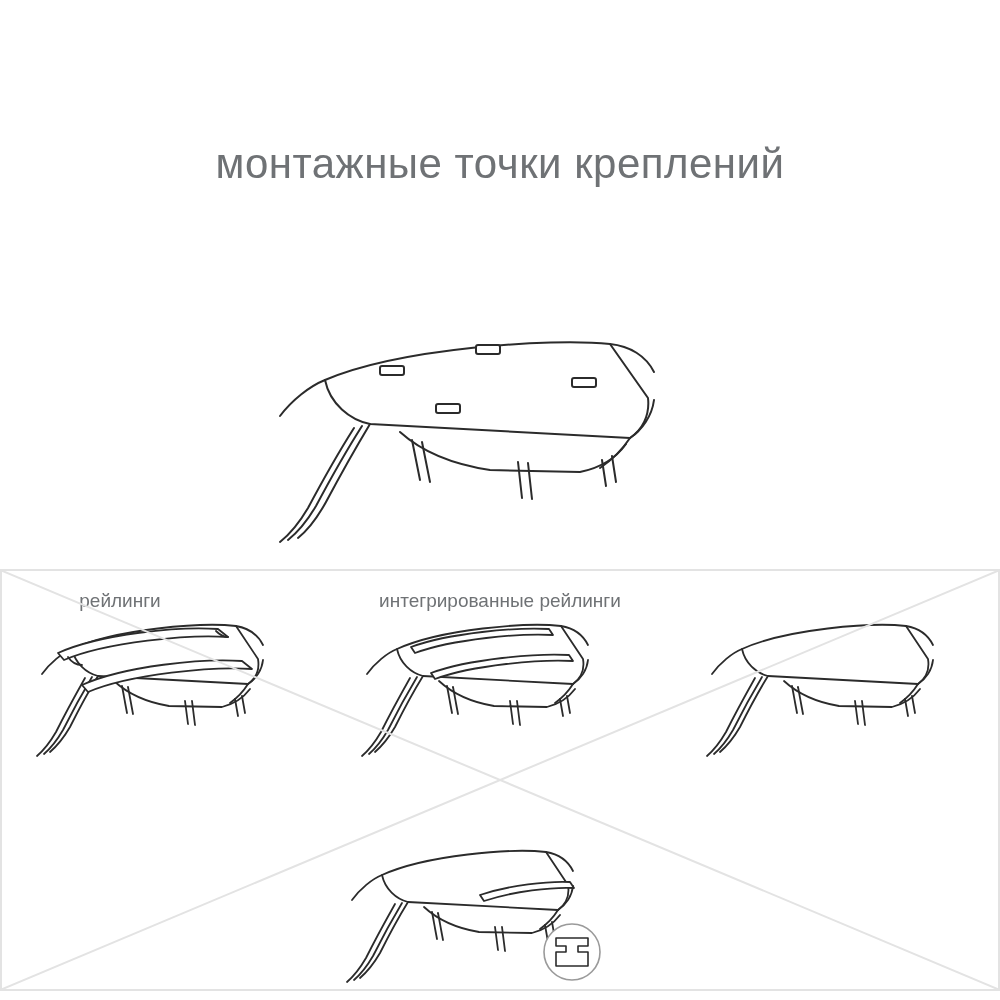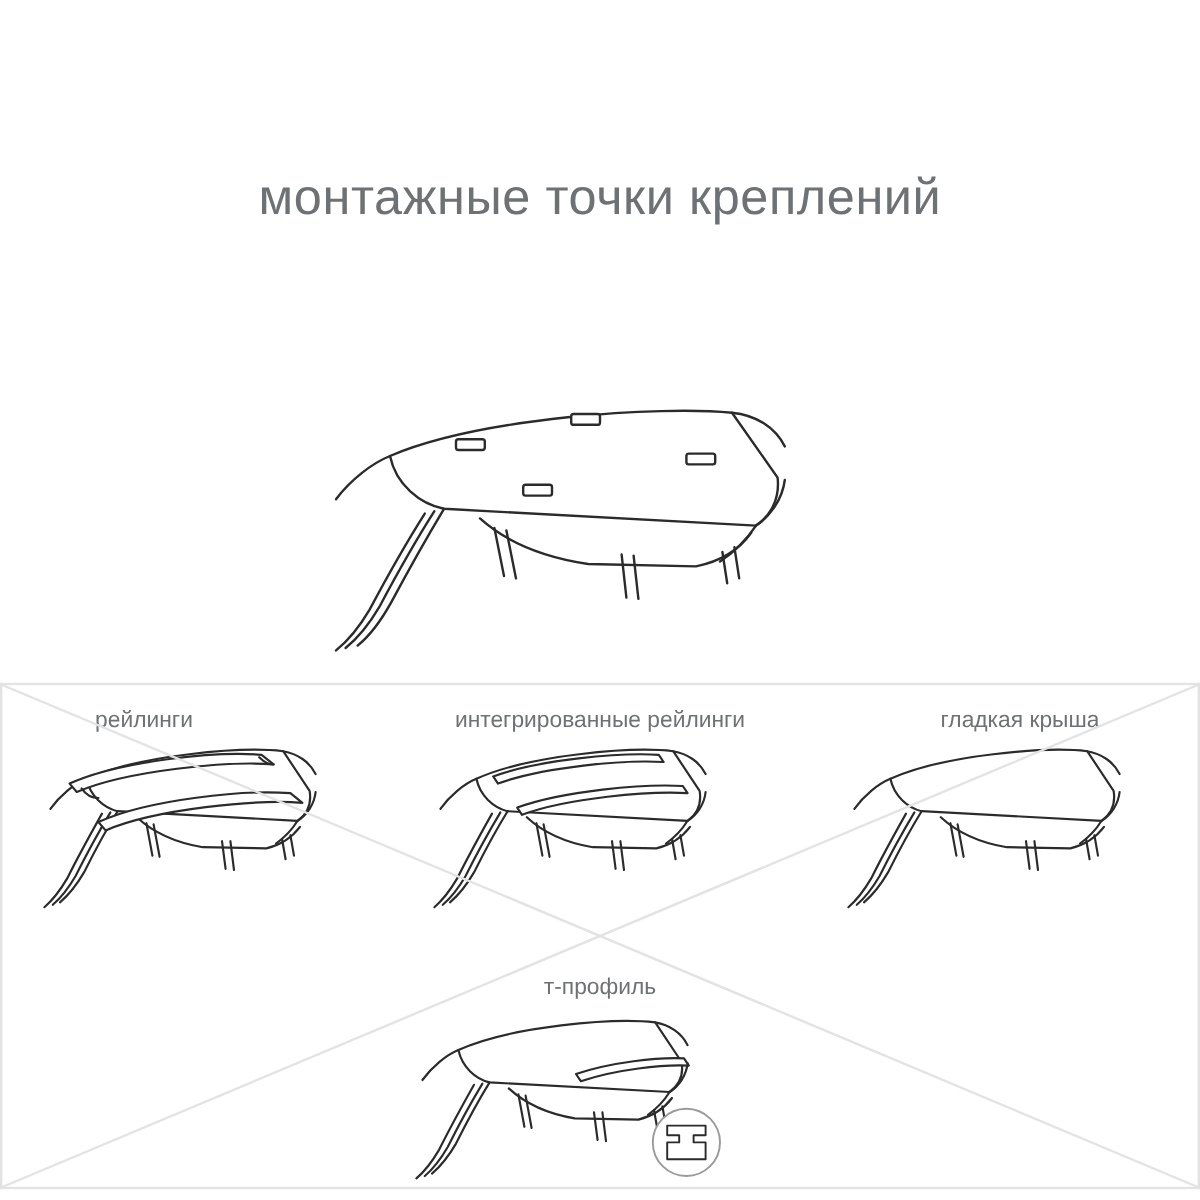--- a/index.html
+++ b/index.html
@@ -98,23 +98,21 @@
       <rect x="130" y="46" width="24" height="9" rx="2" fill="#ffffff"></rect>
       <rect x="322" y="58" width="24" height="9" rx="2" fill="#ffffff"></rect>
       <rect x="186" y="84" width="24" height="9" rx="2" fill="#ffffff"></rect>
     </svg>
   </div>
 
   <div class="label lbl-integrated">интегрированные рейлинги</div>
 
   <div class="label lbl-rails">рейлинги</div>
 
-  <div class="label lbl-smooth">гладкая крыша</div>
-
-  <div class="label lbl-tprofile">т-профиль</div>
+
 
   <div class="fig fig-rails">
     <svg width="290" height="190" viewBox="0 0 290 190" fill="none" stroke="#2b2b2b" stroke-width="1.8" stroke-linejoin="round" stroke-linecap="round">
       <path d="M52 44 C 96 24, 182 17, 216 21 L 238 54 C 240 66, 235 74, 228 79 L 78 71 C 66 68, 55 58, 52 44 Z" fill="#ffffff"></path>
       <path d="M52 44 C 42 48, 30 58, 22 69"></path>
       <path d="M216 21 C 228 23, 238 30, 243 40"></path>
       <path d="M78 71 C 70 84, 60 102, 50 122 C 43 134, 37 141, 30 147"></path>
       <path d="M72 72 C 63 87, 53 105, 43 125 C 36 137, 31 143, 24 149"></path>
       <path d="M65 73 C 56 89, 46 107, 36 127 C 29 139, 24 145, 17 151"></path>
       <path d="M228 79 C 236 74, 242 65, 243 55"></path>

